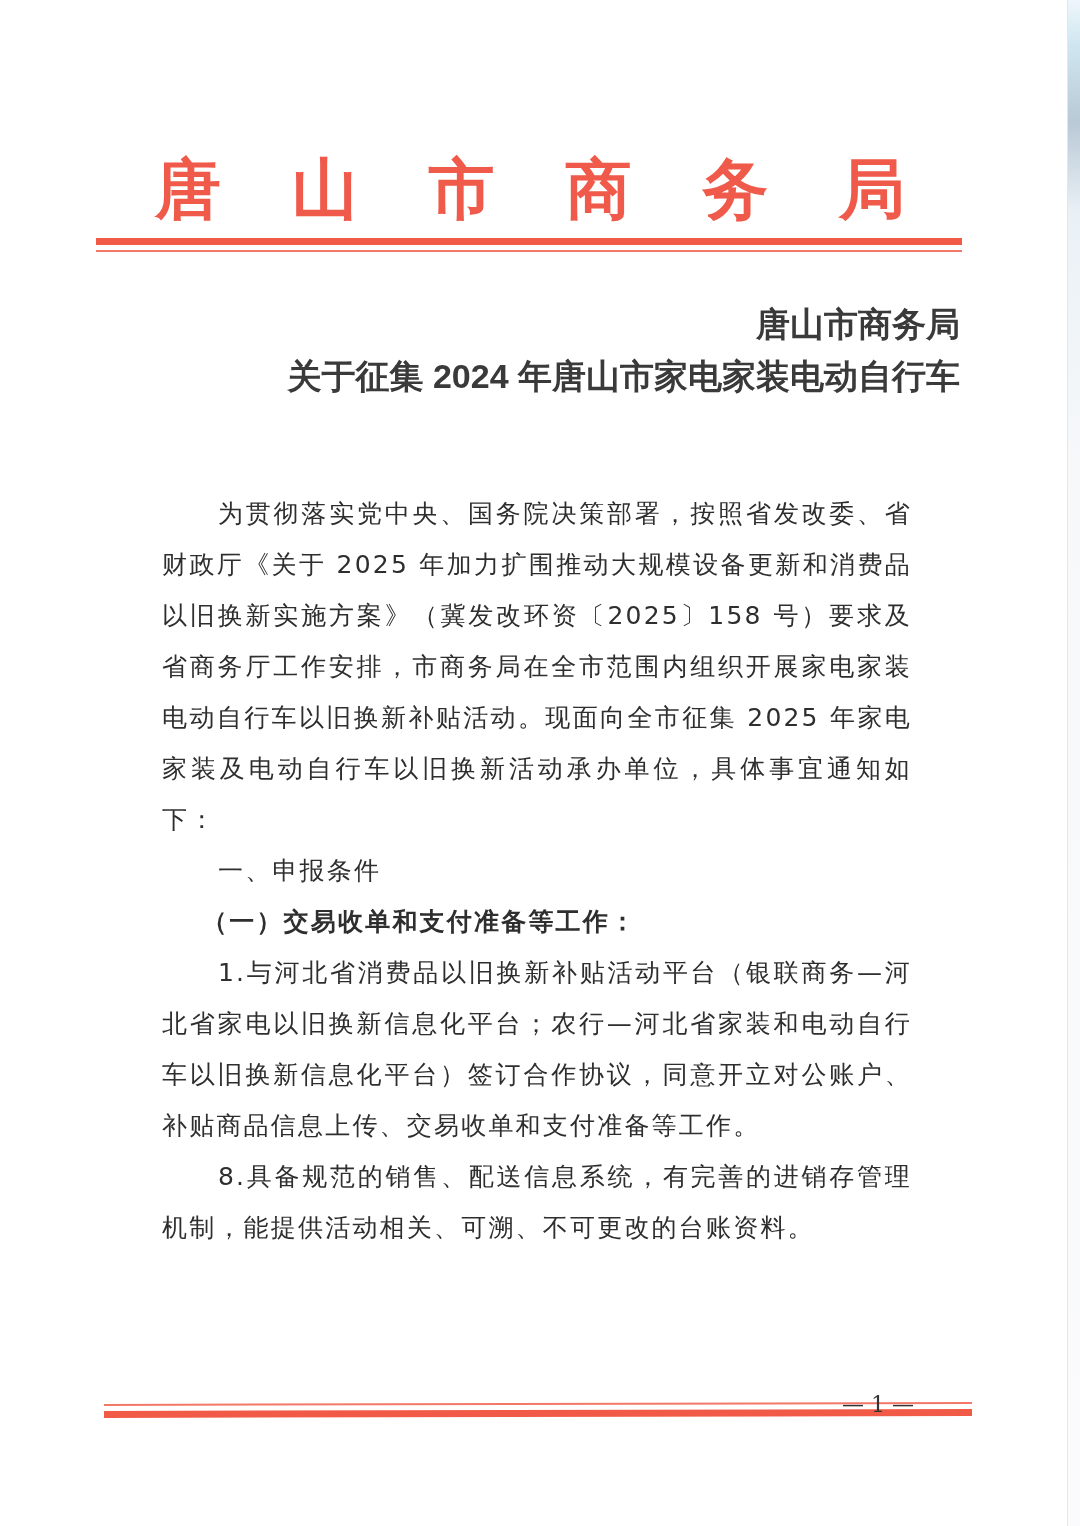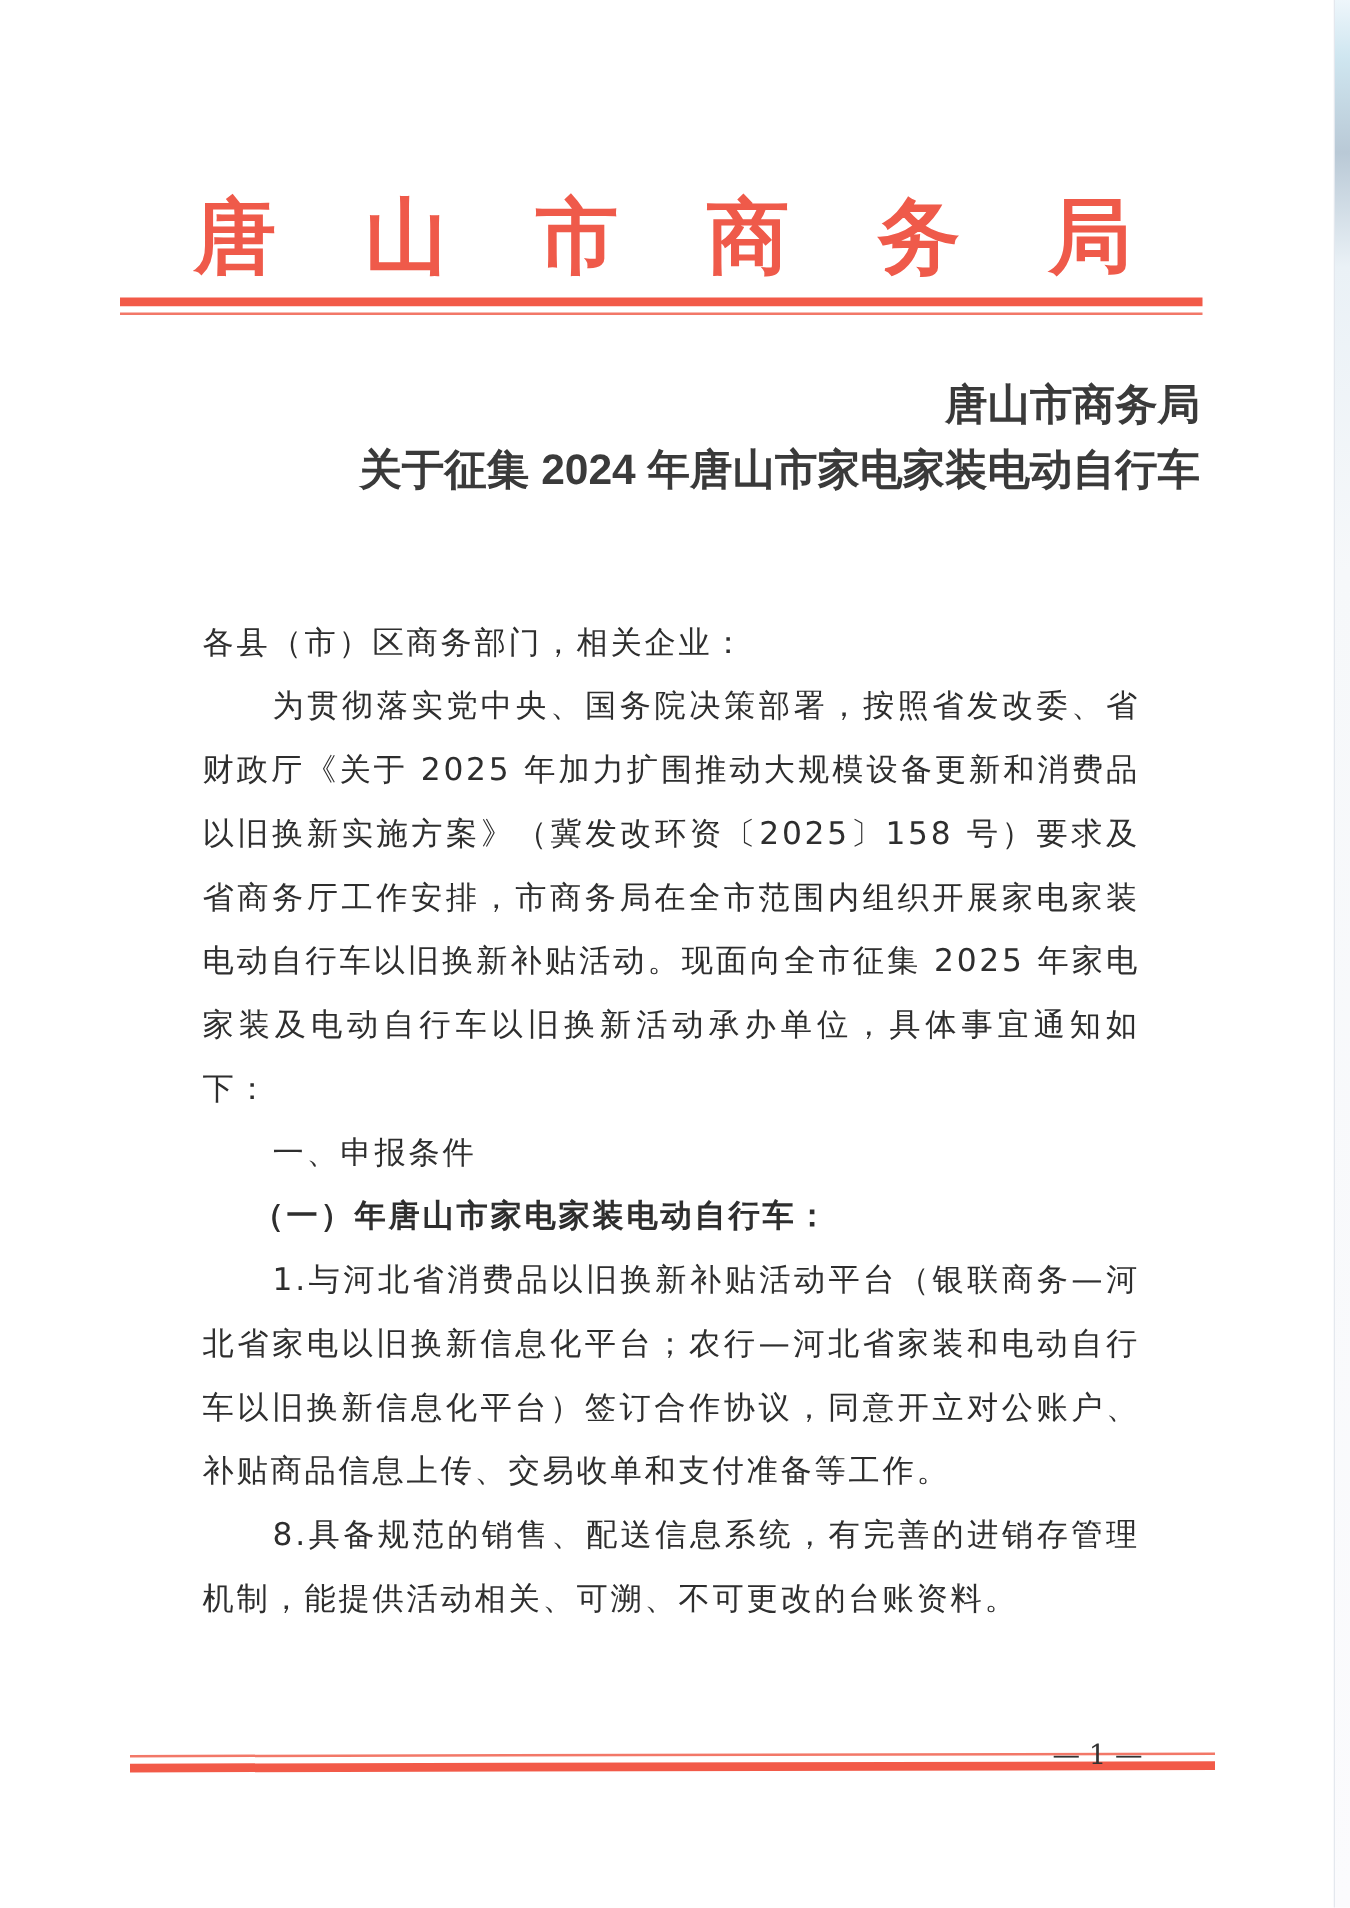--- a/index.html
+++ b/index.html
@@ -59,24 +59,23 @@
 
   <div class="rule-thick" style="left:96px; top:238px; width:866px; height:7px;"></div>
   <div class="rule-thin" style="left:96px; top:250px; width:866px; height:2px;"></div>
 
   <div class="title-block">
     <div>唐山市商务局</div>
     <div>关于征集 2024 年唐山市家电家装电动自行车</div>
   </div>
 
   <div class="body-text">
-    <p>各县（市）区商务部门，相关企业：</p>
     <p class="indent">为贯彻落实党中央、国务院决策部署，按照省发改委、省财政厅《关于 2025 年加力扩围推动大规模设备更新和消费品以旧换新实施方案》（冀发改环资〔2025〕158 号）要求及省商务厅工作安排，市商务局在全市范围内组织开展家电家装电动自行车以旧换新补贴活动。现面向全市征集 2025 年家电家装及电动自行车以旧换新活动承办单位，具体事宜通知如下：</p>
     <p class="indent h1">一、申报条件</p>
-    <p class="indent h2" style="text-indent:40px;">（一）年唐山市家电家装电动自行车：</p>
+    <p class="indent h2" style="text-indent:40px;">（一）交易收单和支付准备等工作：</p>
     <p class="indent">1.与河北省消费品以旧换新补贴活动平台（银联商务—河北省家电以旧换新信息化平台；农行—河北省家装和电动自行车以旧换新信息化平台）签订合作协议，同意开立对公账户、补贴商品信息上传、交易收单和支付准备等工作。</p>
     <p class="indent">8.具备规范的销售、配送信息系统，有完善的进销存管理机制，能提供活动相关、可溯、不可更改的台账资料。</p>
   </div>
 
   <div class="rule-thin" style="left:104px; top:1403px; width:868px; height:2px; transform:rotate(-0.12deg);"></div>
   <div class="rule-thick" style="left:104px; top:1410px; width:868px; height:7px; transform:rotate(-0.12deg);"></div>
 
   <div class="page-num">— 1 —</div>
 
 </div>

